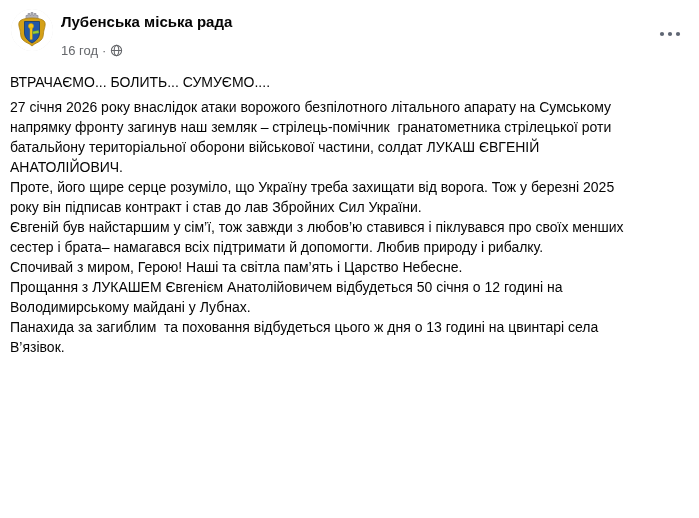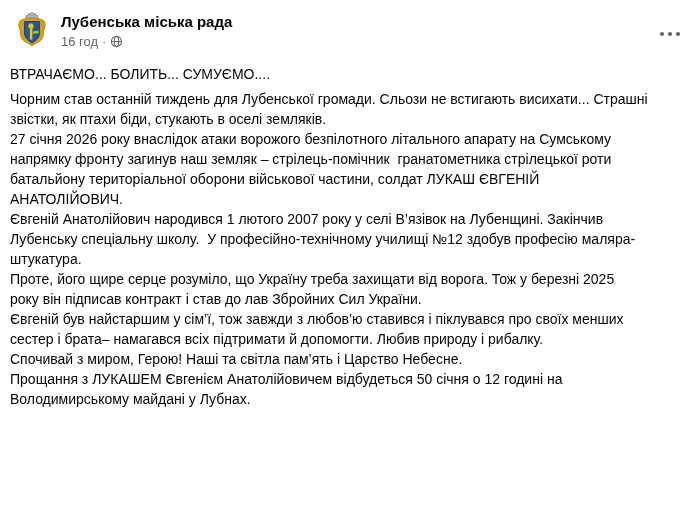--- a/index.html
+++ b/index.html
@@ -43,21 +43,21 @@
     margin-top: 3px;
     cursor: pointer;
   }
   .post-meta {
     display: flex;
     align-items: center;
     gap: 4px;
     font-size: 13px;
     color: #65676b;
     line-height: 17px;
-    margin-top: 2px;
+    margin-top: 11px;
   }
   .meta-sep { color: #65676b; }
   .globe-wrap { display: inline-flex; align-items: center; }
   .more-button {
     position: absolute;
     top: 15px;
     right: 12px;
     width: 34px;
     height: 34px;
     border-radius: 50%;
@@ -129,31 +129,28 @@
           <circle cx="11" cy="3" r="2.1" fill="#5f6673"></circle>
           <circle cx="19" cy="3" r="2.1" fill="#5f6673"></circle>
         </svg>
       </span>
     </div>
 
   </div>
 
   <div class="post-text">
     <div class="para para-first">ВТРАЧАЄМО... БОЛИТЬ... СУМУЄМО....</div>
-    <div class="para">Чорним став останній тиждень для Лубенської громади. Сльози не встигають висихати... Страшні
-звістки, як птахи біди, стукають в оселі земляків.</div>
     <div class="para">27 січня 2026 року внаслідок атаки ворожого безпілотного літального апарату на Сумському
 напрямку фронту загинув наш земляк – стрілець-помічник  гранатометника стрілецької роти
 батальйону територіальної оборони військової частини, солдат ЛУКАШ ЄВГЕНІЙ
 АНАТОЛІЙОВИЧ.</div>
-    <div class="para">Євгеній Анатолійович народився 1 лютого 2007 року у селі В’язівок на Лубенщині. Закінчив
-Лубенську спеціальну школу.  У професійно-технічному училищі №12 здобув професію маляра-
-штукатура.</div>
     <div class="para">Проте, його щире серце розуміло, що Україну треба захищати від ворога. Тож у березні 2025
 року він підписав контракт і став до лав Збройних Сил України.</div>
     <div class="para">Євгеній був найстаршим у сім’ї, тож завжди з любов’ю ставився і піклувався про своїх менших
 сестер і брата– намагався всіх підтримати й допомогти. Любив природу і рибалку.</div>
     <div class="para">Спочивай з миром, Герою! Наші та світла пам’ять і Царство Небесне.</div>
     <div class="para">Прощання з ЛУКАШЕМ Євгенієм Анатолійовичем відбудеться 50 січня о 12 годині на
 Володимирському майдані у Лубнах.</div>
+    <div class="para">Панахида за загиблим  та поховання відбудеться цього ж дня о 13 годині на цвинтарі села
+В’язівок.</div>
   </div>
 
 </div>
 
 </body></html>

